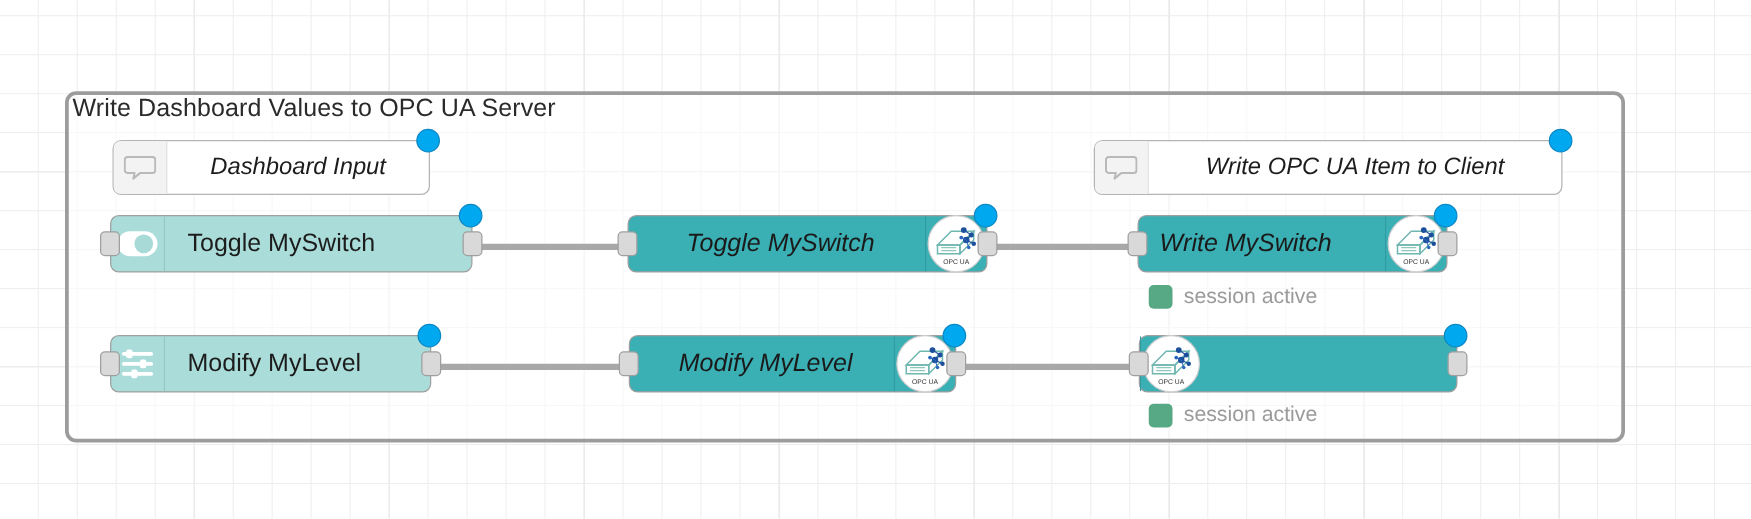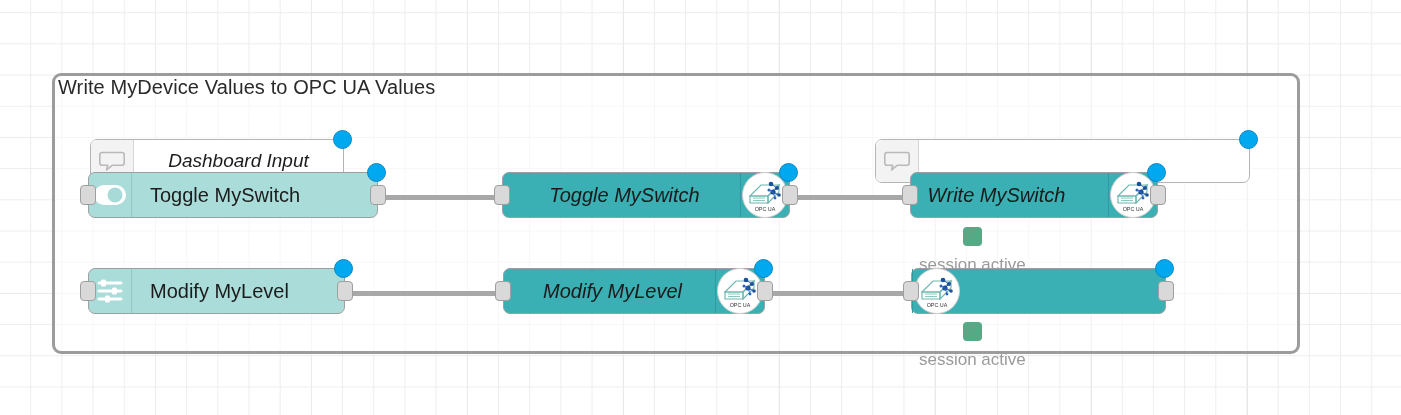--- a/index.html
+++ b/index.html
@@ -59,21 +59,20 @@
     display: flex;
     align-items: stretch;
     overflow: visible;
   }
 
   
   .node.comment {
     background: #ffffff;
     border-color: #b4b4b4;
     height: 44px;
-    margin-top: 27px;
   }
   .node.comment .icon-pane {
     width: 42px;
     background: #f3f3f3;
     border-right: 1.5px solid #d6d6d6;
     border-radius: 5px 0 0 5px;
     display: flex;
     align-items: center;
     justify-content: center;
     flex: 0 0 42px;
@@ -183,21 +182,20 @@
 
   
   .status {
     position: absolute;
     display: flex;
     align-items: center;
     gap: 9px;
     font-size: 17px;
     color: #9b9b9b;
     white-space: nowrap;
-    flex-direction: column;
   }
   .status .swatch {
     width: 19px;
     height: 19px;
     border-radius: 4px;
     background: #57a884;
     display: inline-block;
     flex: 0 0 19px;
   }
 
@@ -215,21 +213,21 @@
     overflow: hidden;
   }
   .opcua-logo svg { display: block; }
 </style>
 </head>
 <body>
 
 <div id="canvas">
 
   <div class="group-box"></div>
-  <div class="group-title">Write MyDevice Values to OPC UA Values</div>
+  <div class="group-title">Write Dashboard Values to OPC UA Server</div>
 
   <div class="wire" style="left:378px; top:195px; width:124px;"></div>
   <div class="wire" style="left:782px; top:195px; width:128px;"></div>
   <div class="wire" style="left:345px; top:291px; width:158px;"></div>
   <div class="wire" style="left:757px; top:291px; width:154px;"></div>
 
   <div class="node comment" style="left:90px; top:112px; width:254px;">
     <div class="icon-pane">
       <svg width="26" height="22" viewBox="0 0 26 22">
         <path d="M3 2.5 h20 a2.2 2.2 0 0 1 2.2 2.2 v8.4 a2.2 2.2 0 0 1 -2.2 2.2 h-9.8 l-5.6 4.6 l1.1 -4.6 h-5.7 a2.2 2.2 0 0 1 -2.2 -2.2 v-8.4 a2.2 2.2 0 0 1 2.2 -2.2 z" fill="none" stroke="#b9b9b9" stroke-width="1.6" stroke-linejoin="round"></path>
@@ -239,20 +237,21 @@
     <div class="dot-changed"></div>
   </div>
 
 
   <div class="node comment" style="left:875px; top:112px; width:375px;">
     <div class="icon-pane">
       <svg width="26" height="22" viewBox="0 0 26 22">
         <path d="M3 2.5 h20 a2.2 2.2 0 0 1 2.2 2.2 v8.4 a2.2 2.2 0 0 1 -2.2 2.2 h-9.8 l-5.6 4.6 l1.1 -4.6 h-5.7 a2.2 2.2 0 0 1 -2.2 -2.2 v-8.4 a2.2 2.2 0 0 1 2.2 -2.2 z" fill="none" stroke="#b9b9b9" stroke-width="1.6" stroke-linejoin="round"></path>
       </svg>
     </div>
+    <div class="node-label">Write OPC UA Item to Client</div>
     <div class="dot-changed"></div>
   </div>
 
   <div class="node dash" style="left:88px; top:172px; width:290px;">
     <div class="icon-pane">
       <svg width="34" height="22" viewBox="0 0 34 22">
         <rect x="1" y="1" width="32" height="20" rx="10" fill="#ffffff"></rect>
         <circle cx="22" cy="11" r="7.5" fill="#a8dbd8"></circle>
       </svg>
     </div>

